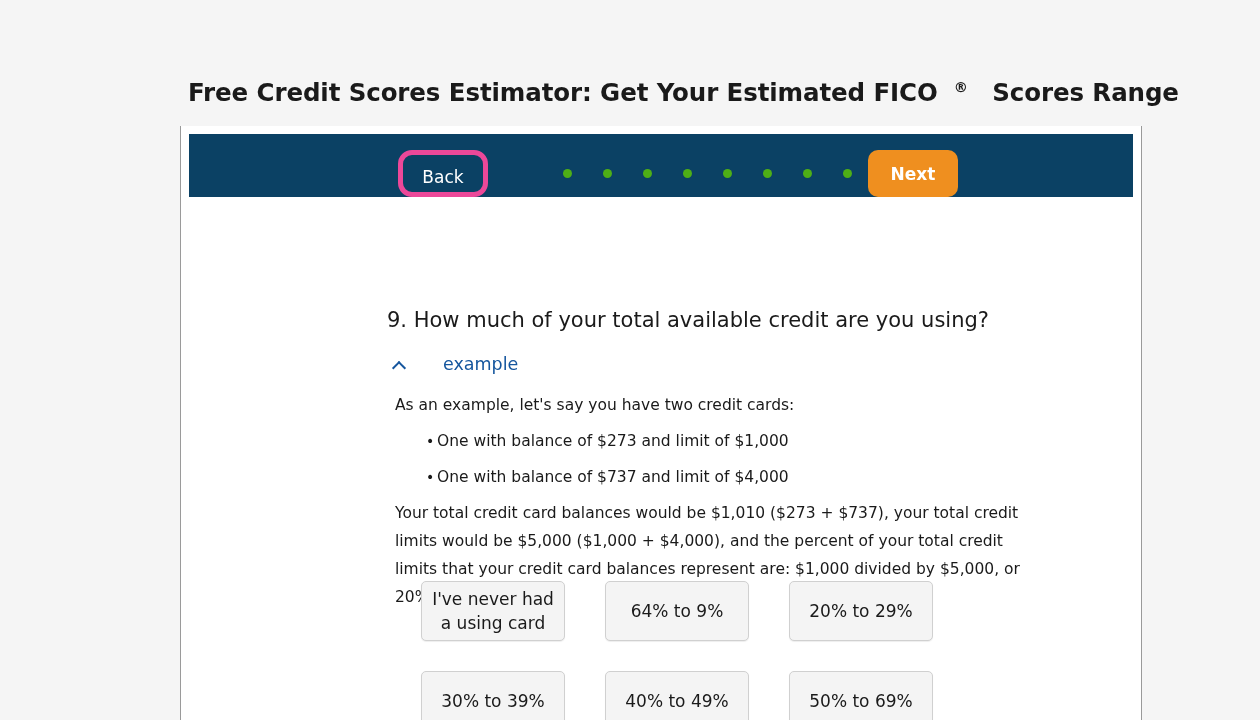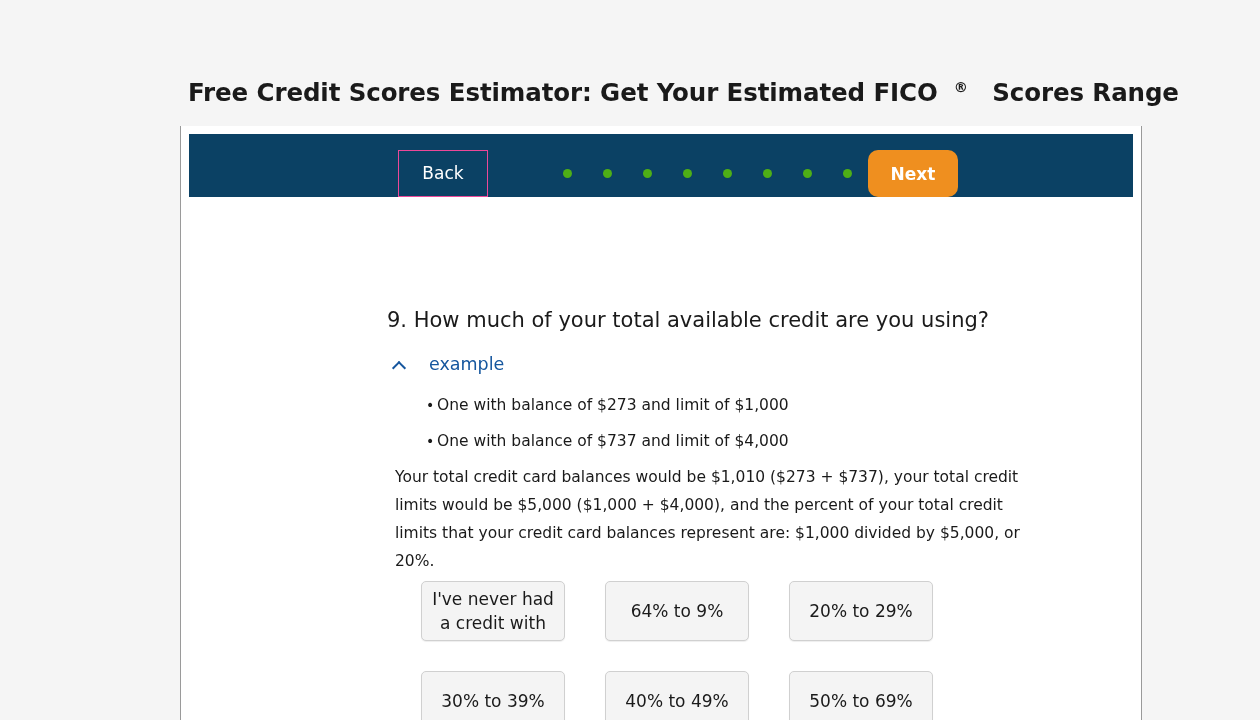--- a/index.html
+++ b/index.html
@@ -62,22 +62,22 @@
     align-items: center;
   }
 
   .back-button {
     position: absolute;
     left: 201px;
     top: 8px;
     width: 90px;
     height: 47px;
     background: transparent;
-    border: 1px solid #ec4899;
-    border-radius: 0;
+    border: 5px solid #ec4899;
+    border-radius: 14px;
     color: #ffffff;
     font-family: "DejaVu Sans", "Liberation Sans", sans-serif;
     font-size: 17px;
     cursor: pointer;
     line-height: 45px;
     text-align: center;
   }
 
   .dots {
     position: absolute;
@@ -134,21 +134,21 @@
     color: #1a1a1a;
     white-space: nowrap;
   }
 
   .example-toggle {
     position: absolute;
     left: 188px;
     top: 133px;
     display: flex;
     align-items: center;
-    gap: 7px;
+    gap: 21px;
     color: #15569e;
     font-size: 17.5px;
     cursor: pointer;
     text-decoration: none;
   }
   .chevron-up {
     display: inline-block;
     width: 13px;
     height: 13px;
     position: relative;
@@ -254,29 +254,30 @@
     <div class="content">
 
       <div class="question">9. How much of your total available credit are you using?</div>
 
       <a class="example-toggle" href="#">
         <span class="chevron-up"></span>
         <span>example</span>
       </a>
 
       <div class="example-body">
+        <div class="intro">As an example, let's say you have two credit cards:</div>
         <ul>
           <li>One with balance of $273 and limit of $1,000</li>
           <li>One with balance of $737 and limit of $4,000</li>
         </ul>
         <div class="summary">Your total credit card balances would be $1,010 ($273 + $737), your total credit limits would be $5,000 ($1,000 + $4,000), and the percent of your total credit limits that your credit card balances represent are: $1,000 divided by $5,000, or 20%.</div>
       </div>
 
       <div class="options">
-        <button class="option">I've never had a credit with</button>
+        <button class="option">I've never had a using card</button>
         <button class="option">64% to 9%</button>
         <button class="option">20% to 29%</button>
         <button class="option">30% to 39%</button>
         <button class="option">40% to 49%</button>
         <button class="option">50% to 69%</button>
         <button class="option">70% to 89%</button>
         <button class="option">90% to 99%</button>
       </div>
 
     </div>

